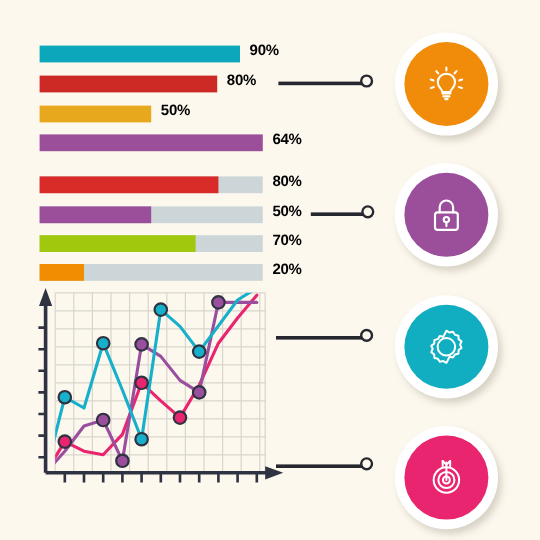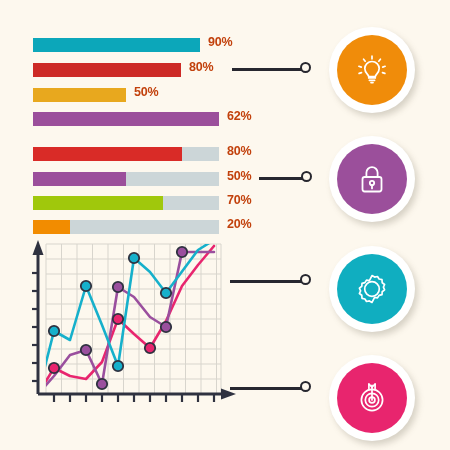--- a/index.html
+++ b/index.html
@@ -10,21 +10,21 @@
   }
   #stage{position:relative;width:450px;height:450px;}
 
   
   .bar-group{position:absolute;left:0;top:0;}
   .bar-row{position:absolute;left:33px;height:14px;}
   .bar-track{position:absolute;left:0;top:0;height:14px;background:#ccd6d8;}
   .bar-fill{position:absolute;left:0;top:0;height:14px;}
   .bar-label{
     position:absolute;top:-3px;
-    font-size:12.5px;font-weight:bold;color:#c2410c;
+    font-size:12.5px;font-weight:bold;color:#000000;
     letter-spacing:-0.2px;white-space:nowrap;
   }
 
   
   .connector{position:absolute;height:14px;}
   .connector .line{
     position:absolute;left:0;top:6px;height:2.5px;background:#27272f;
   }
   .connector .dot{
     position:absolute;top:0;width:11px;height:11px;border-radius:50%;
@@ -65,21 +65,21 @@
       <div class="bar-label" style="left:156px;">80%</div>
     </div>
 
     <div class="bar-row" style="top:88px;width:93px;">
       <div class="bar-fill" style="width:93px;background:#e8a81e;"></div>
       <div class="bar-label" style="left:101px;">50%</div>
     </div>
 
     <div class="bar-row" style="top:112px;width:186px;">
       <div class="bar-fill" style="width:186px;background:#9b4f9b;"></div>
-      <div class="bar-label" style="left:194px;">62%</div>
+      <div class="bar-label" style="left:194px;">64%</div>
     </div>
   </div>
 
   <div class="bar-group">
 
     <div class="bar-row" style="top:147px;width:186px;">
       <div class="bar-track" style="width:186px;"></div>
       <div class="bar-fill" style="width:148.8px;background:#d92b27;"></div>
       <div class="bar-label" style="left:194px;">80%</div>
     </div>

